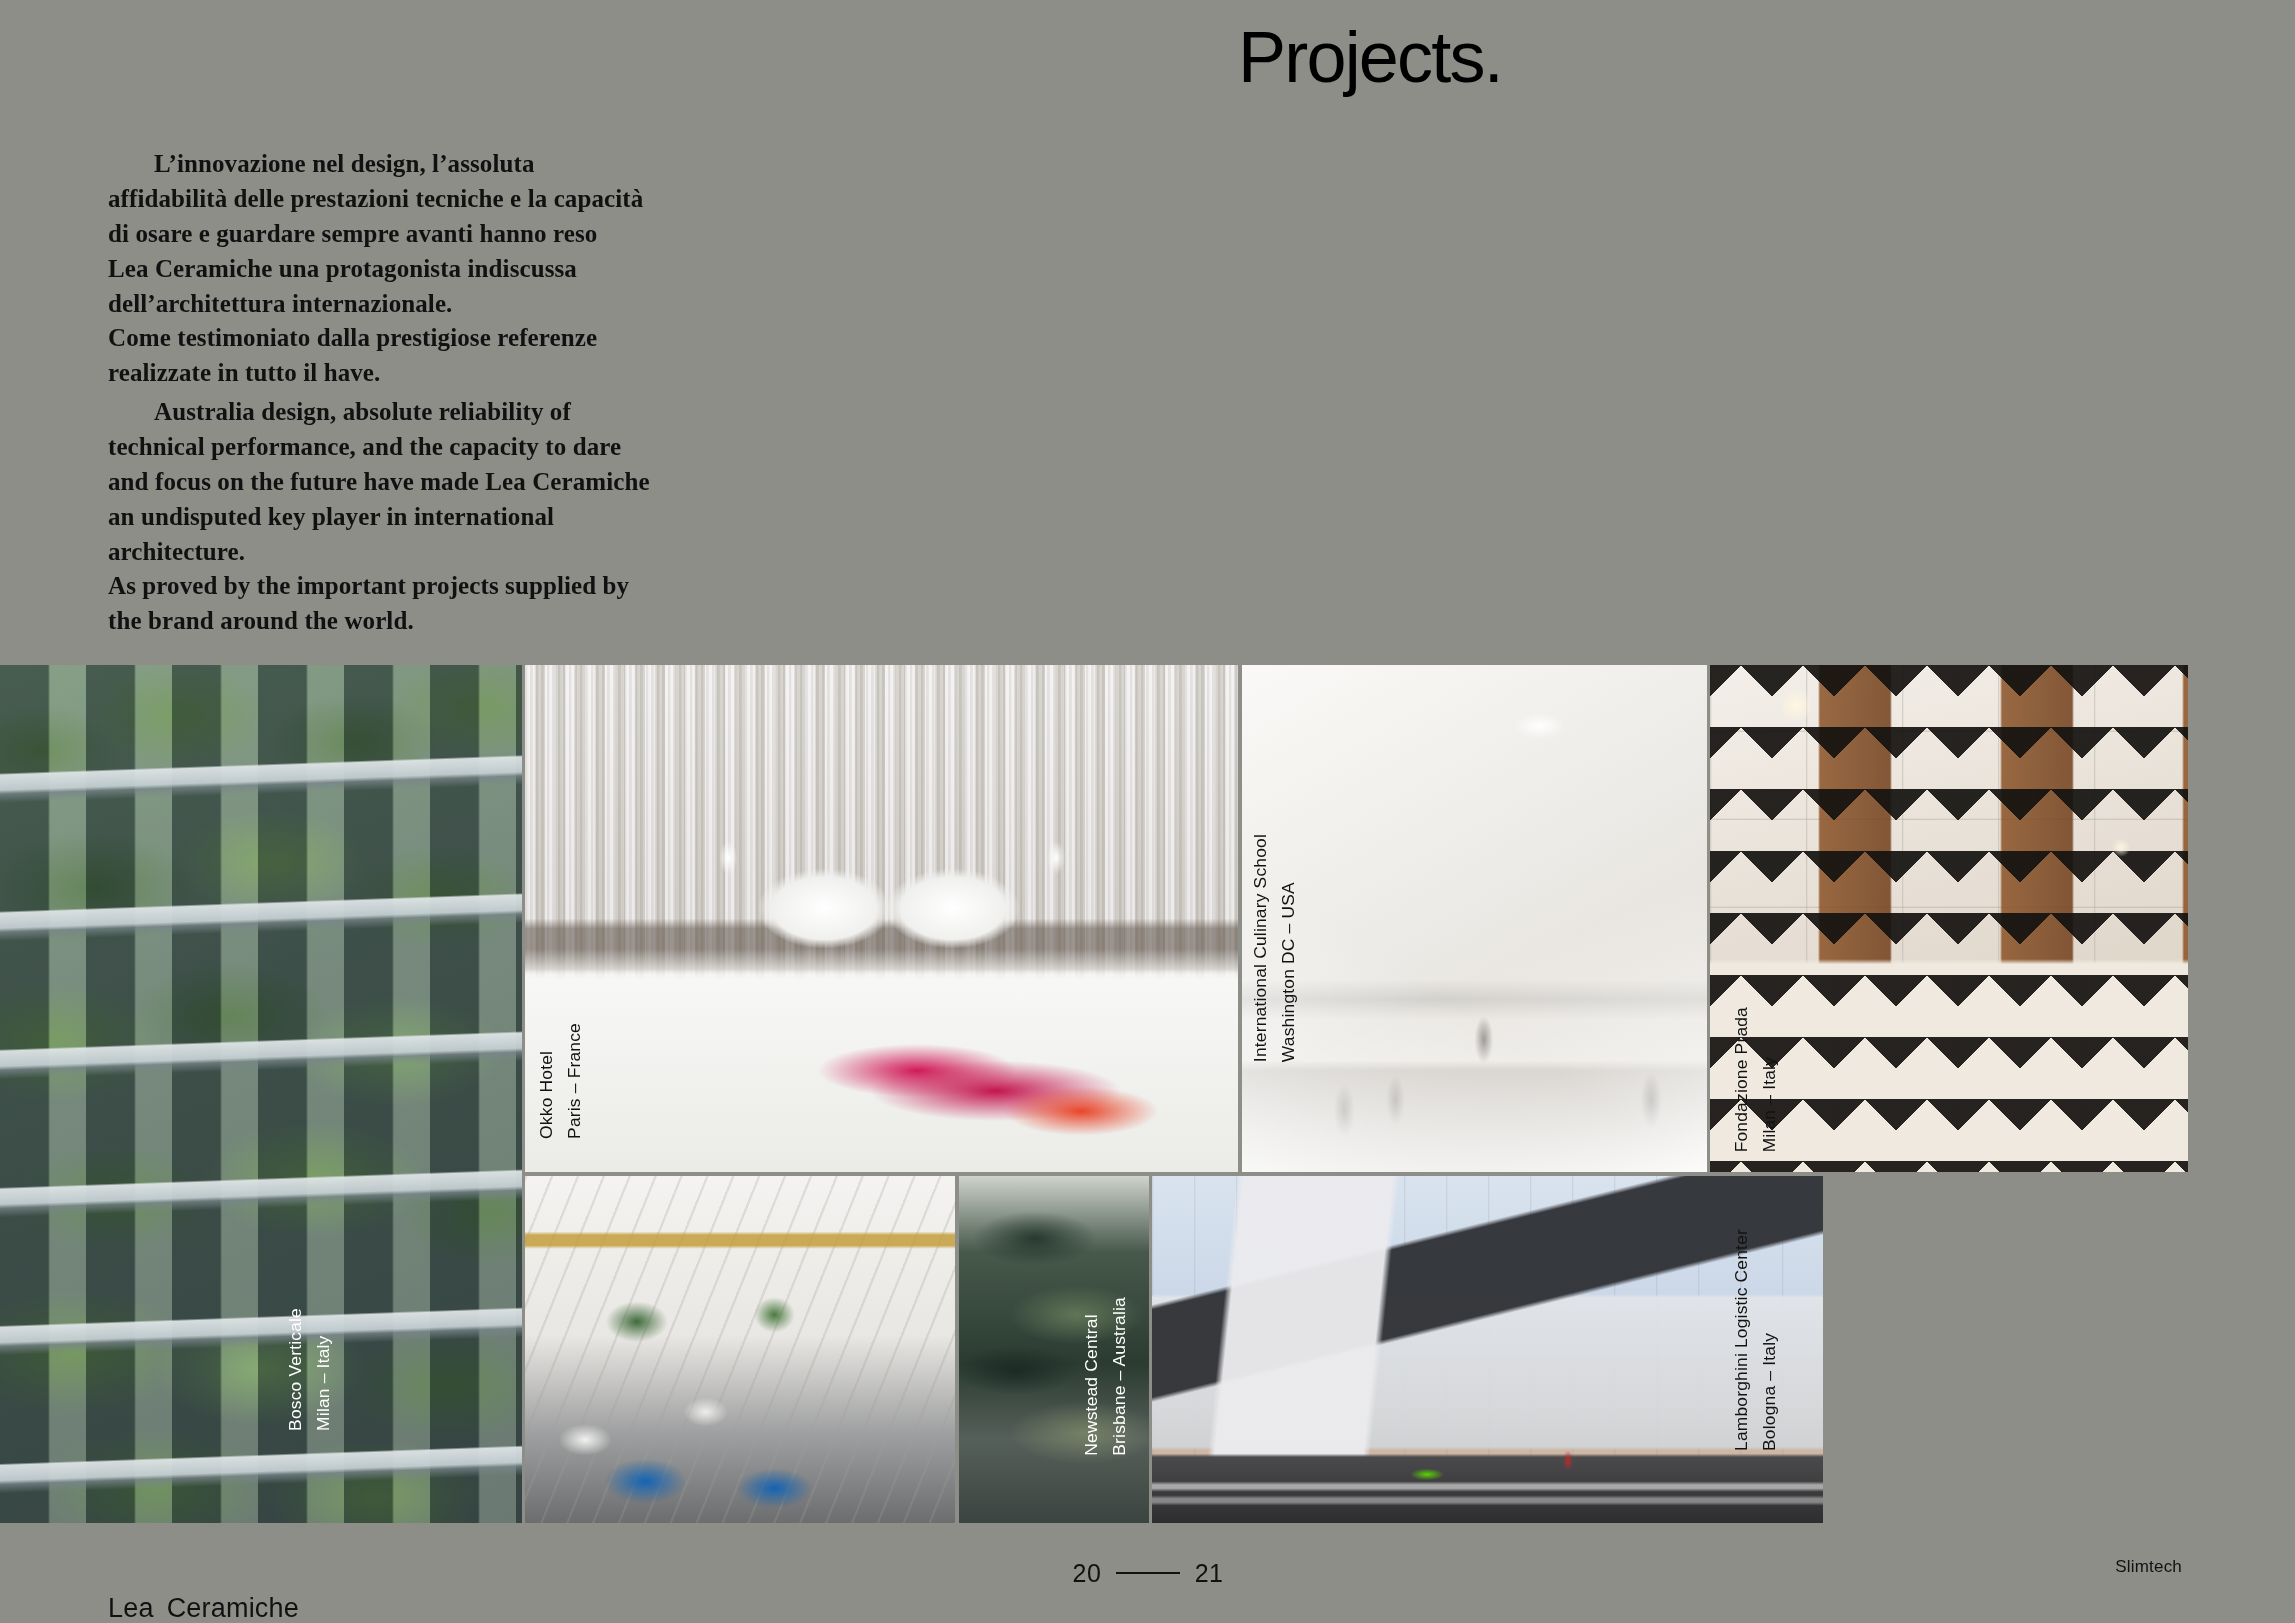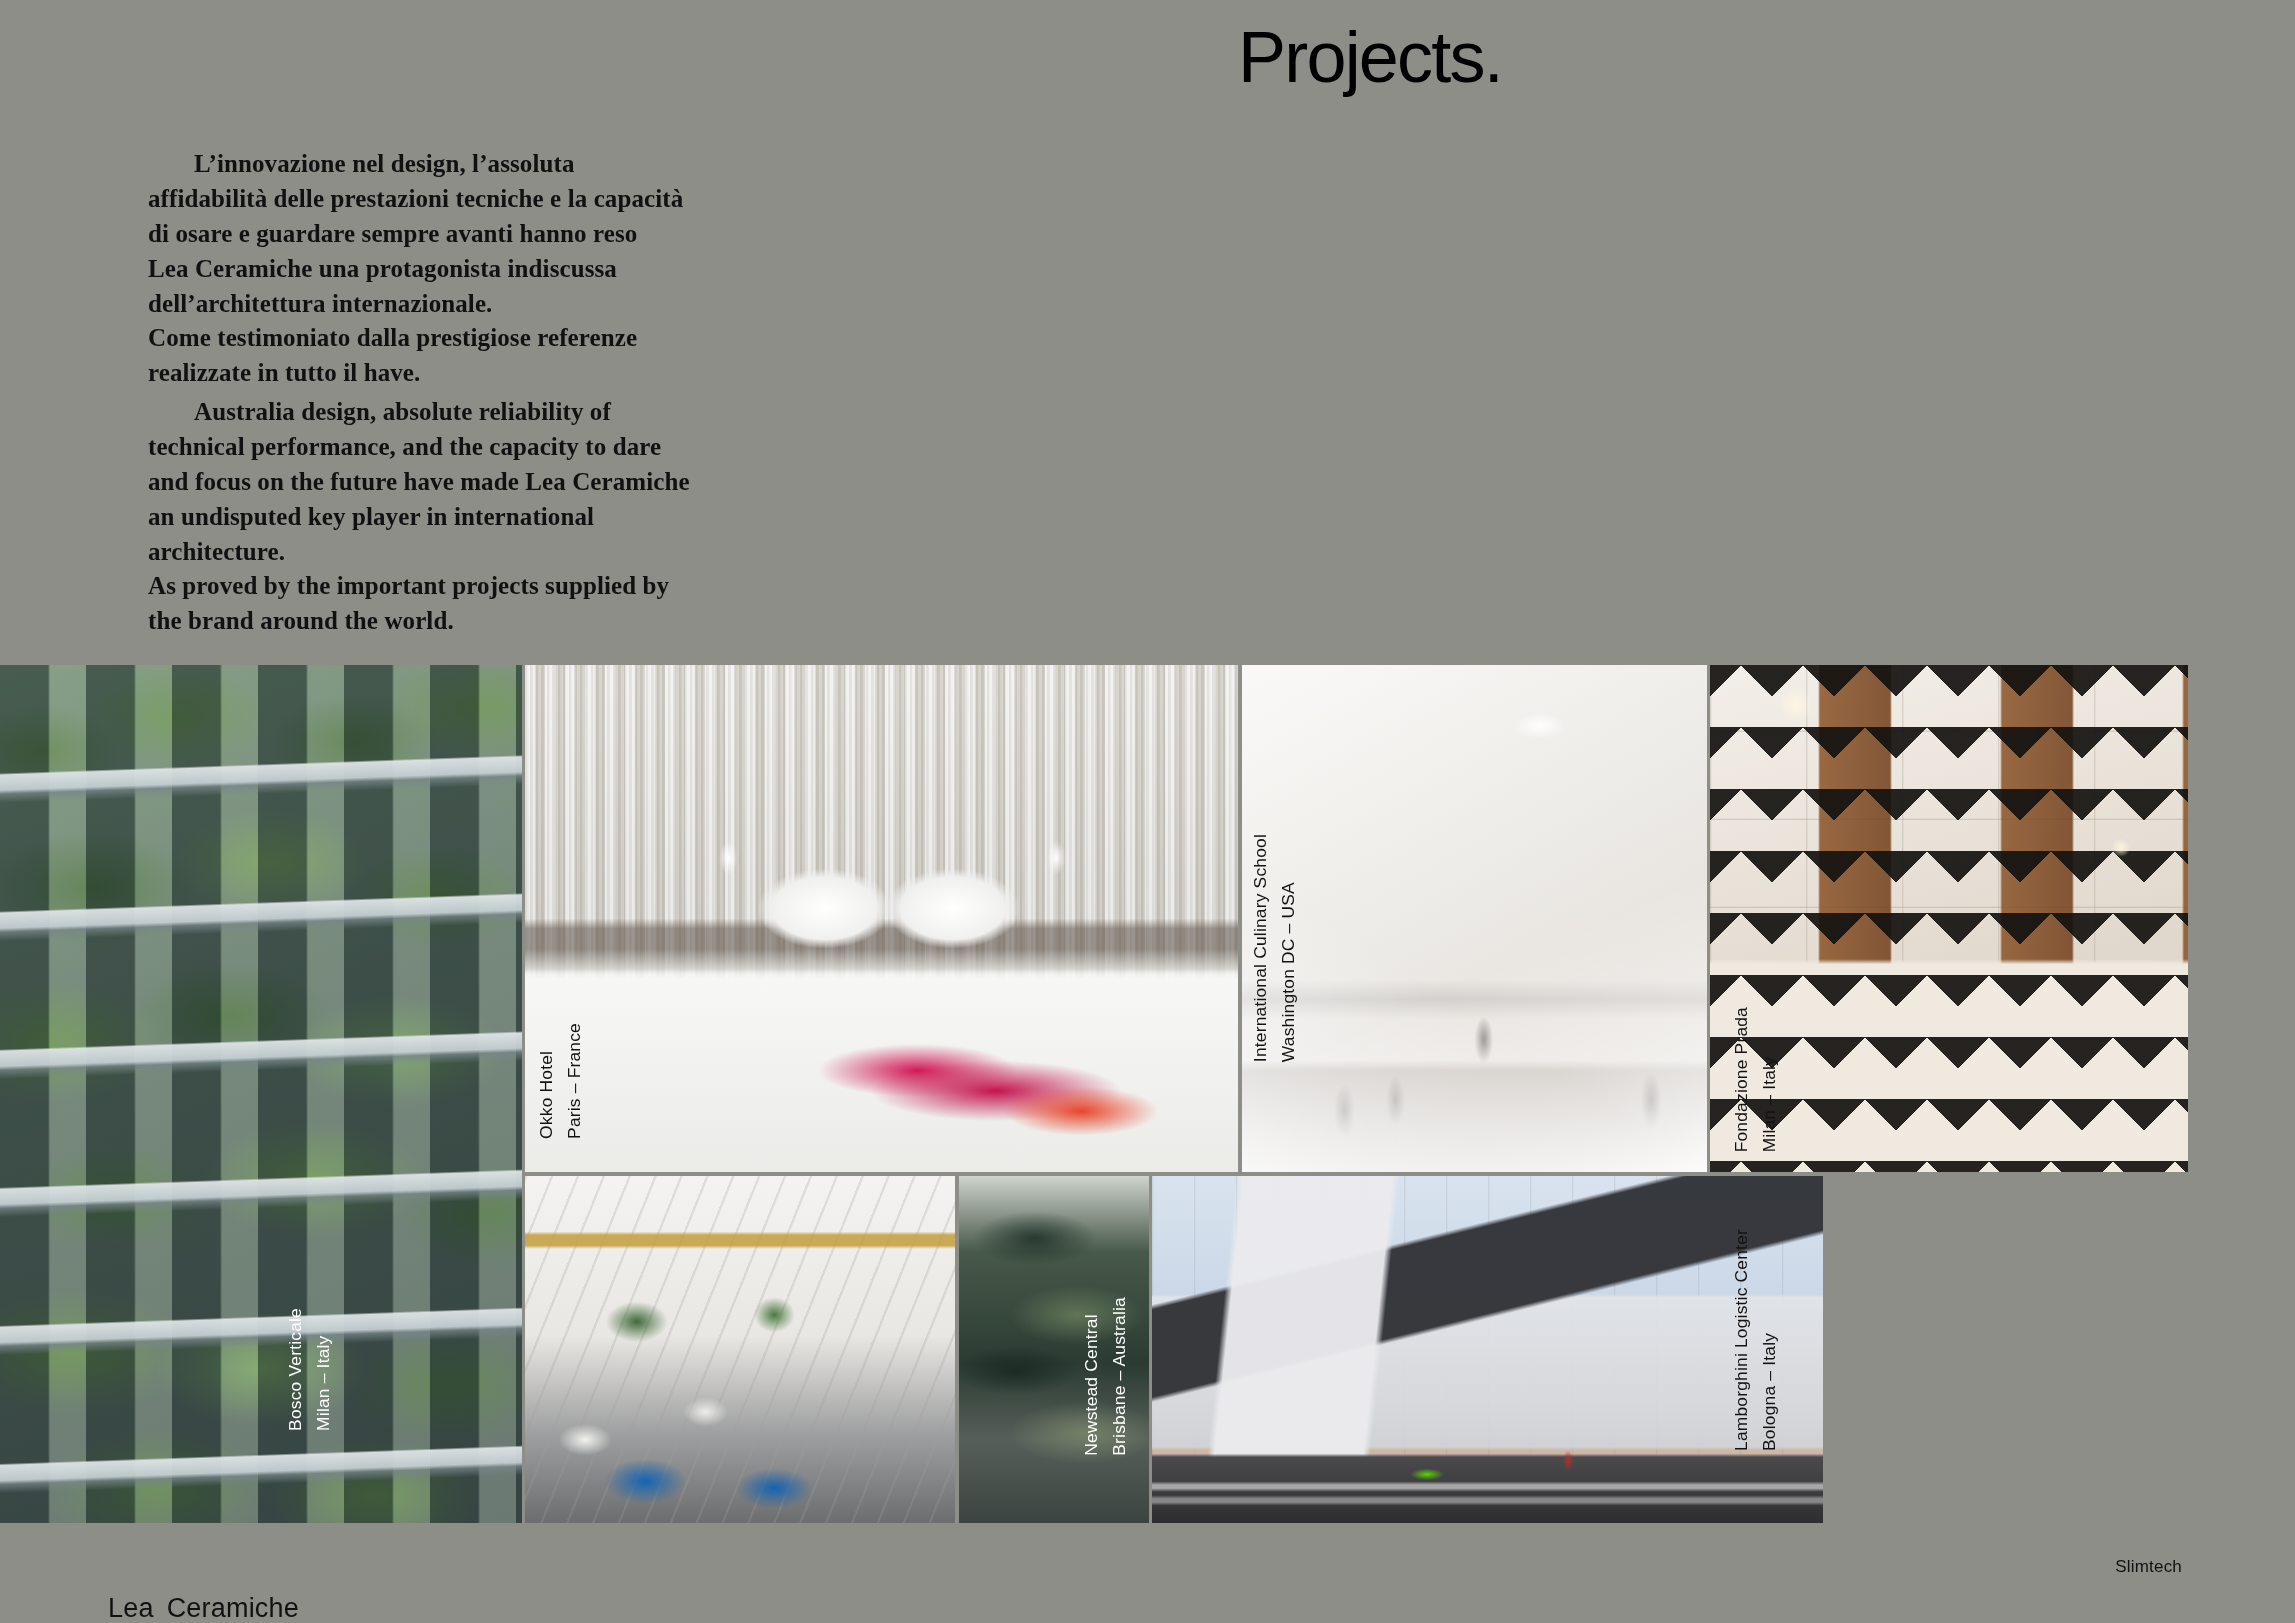--- a/index.html
+++ b/index.html
@@ -32,21 +32,20 @@
   }
   .intro-it { top: 147px; }
   .intro-en { top: 395px; }
   .intro-para {
     font-family: "Liberation Serif", serif;
     font-weight: 700;
     font-size: 25px;
     line-height: 1.395;
     color: #111;
     letter-spacing: 0.1px;
-    margin-left: 40px;
   }
   .intro-para .lead { padding-left: 46px; }
 
   
   .gallery {
     position: absolute;
     left: 0;
     top: 665px;
     width: 2296px;
     height: 858px;
@@ -350,16 +349,21 @@
     <div class="photo lambo-bg"></div>
     <div class="caption dark" style="left:575px; top:53px;">Lamborghini Logistic Center
 Bologna – Italy</div>
   </div>
 
 </div>
 
 <div class="footer">
   <div class="footer-left"><span>Lea</span><span class="word-gap"></span><span>Ceramiche</span></div>
 
+  <div class="footer-center">
+    <span>20</span>
+    <span class="page-rule"></span>
+    <span>21</span>
+  </div>
 
   <div class="footer-right">Slimtech</div>
 </div>
 
 
 </body></html>

